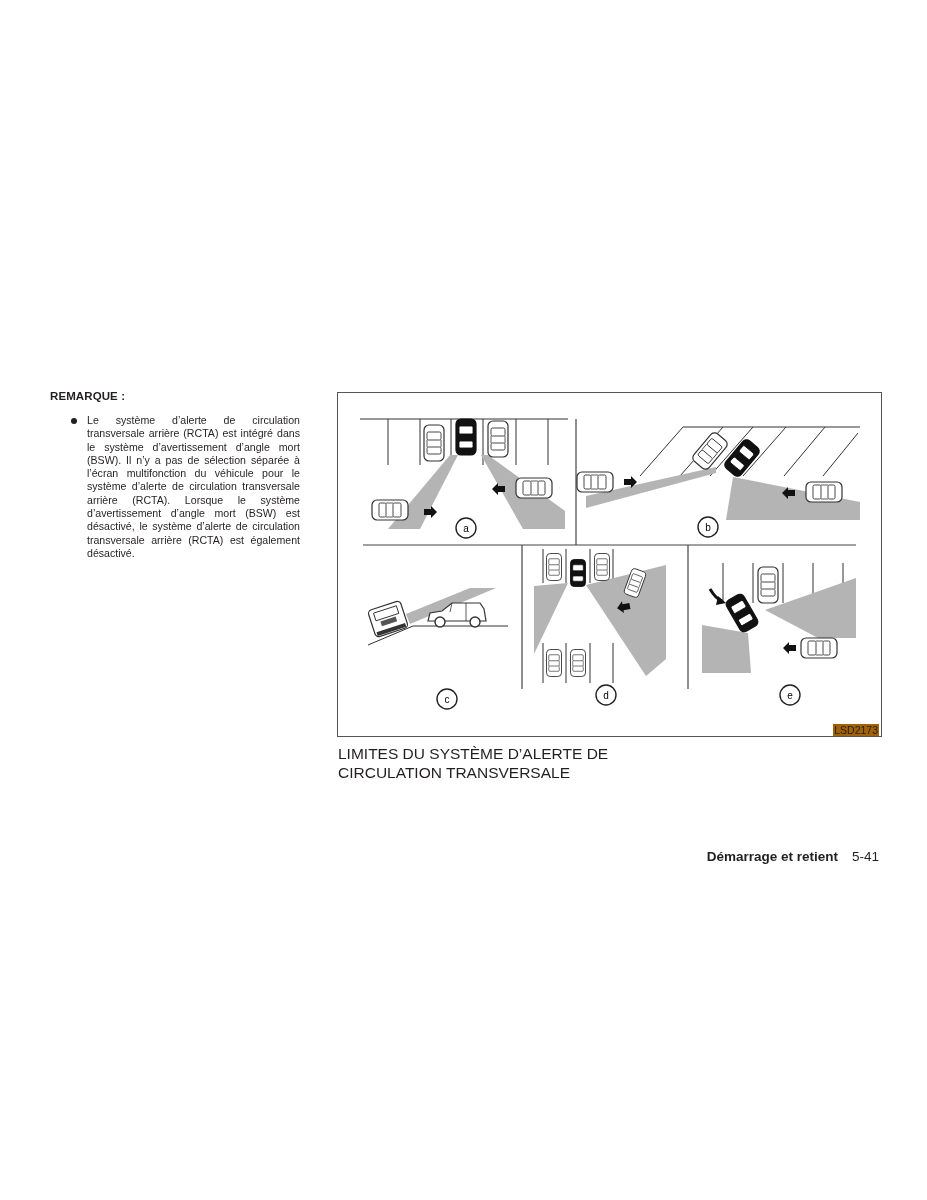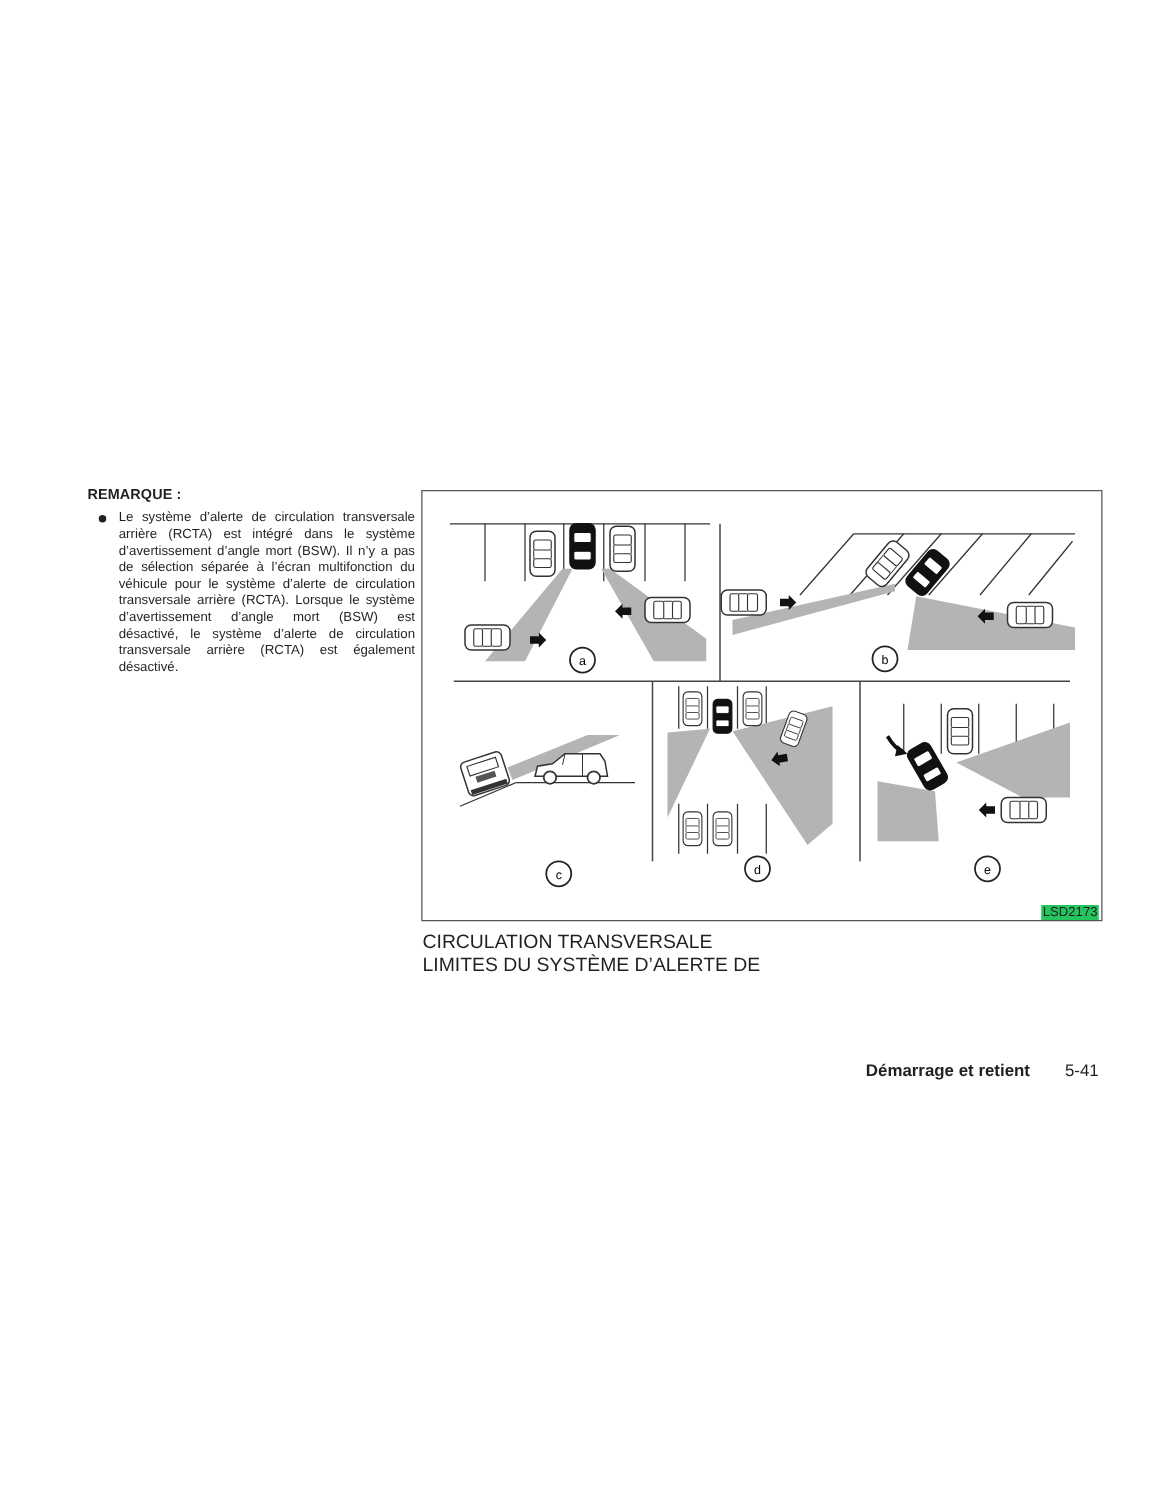--- a/index.html
+++ b/index.html
@@ -1,34 +1,34 @@
 <!DOCTYPE html>
 <html><head>
 <meta charset="utf-8">
 <style>
   html, body { margin: 0; padding: 0; background: #ffffff; }
   body { width: 927px; height: 1200px; position: relative; overflow: hidden;
          font-family: "Liberation Sans", sans-serif; color: #231f20; }
-  .left-col { position: absolute; left: 70px; top: 390px; width: 262px; }
+  .left-col { position: absolute; left: 50px; top: 390px; width: 262px; }
   .remark-title { font-weight: bold; font-size: 11.5px; margin: 0 0 6px 0; letter-spacing: 0.1px; }
-  .bullets { list-style: none; margin: 0; padding: 0; }
+  .bullets { list-style: none; margin: 12px; padding: 0; }
   .bullet { position: relative; padding-left: 25px; font-size: 10.6px; line-height: 13.3px;
             text-align: justify; margin-bottom: 7px; }
   .bullet-dot { position: absolute; left: 9px; top: 4px; width: 6px; height: 6px;
                 border-radius: 50%; background: #231f20; }
   .figure { position: absolute; left: 337px; top: 392px; width: 545px; height: 345px;
             border: 1px solid #555; box-sizing: border-box; }
   .figure svg { position: absolute; left: 0; top: 0; }
   .fig-code { position: absolute; right: 2px; bottom: 0px; font-size: 10.5px;
-              background: #22c55e; padding: 0 1px; }
+              background: #a16207; padding: 0 1px; }
   .caption { position: absolute; left: 338px; top: 744px; width: 300px;
              font-size: 15.5px; line-height: 19px; color: #231f20; }
   .footer { position: absolute; right: 48px; top: 849px; font-size: 13.5px; }
   .footer-section { font-weight: bold; }
-  .footer-page { margin-left: 28px; }
+  .footer-page { margin-left: 14px; }
 </style>
 </head>
 <body>
 
 <div class="left-col">
   <p class="remark-title">REMARQUE :</p>
   <ul class="bullets">
     <li class="bullet">
       <span class="bullet-dot"></span>
       <span>Le système d’alerte de circulation transversale arrière (RCTA) est intégré dans le système d’avertissement d’angle mort (BSW). Il n’y a pas de sélection séparée à l’écran multifonction du véhicule pour le système d’alerte de circulation transversale arrière (RCTA). Lorsque le système d’avertissement d’angle mort (BSW) est désactivé, le système d’alerte de circulation transversale arrière (RCTA) est également désactivé.</span>
@@ -163,19 +163,19 @@
       <path d="M372,196 Q378,206 384,208" fill="none" stroke="#111" stroke-width="3"></path>
       <polygon points="380,203 388,210 378,212" fill="#111"></polygon>
       <circle cx="452" cy="302" r="10" fill="#fff" stroke="#222" stroke-width="1.4"></circle>
       <text x="452" y="306" font-size="10" text-anchor="middle" font-family="Liberation Sans, sans-serif">e</text>
     </g>
   </svg>
   <span class="fig-code">LSD2173</span>
 </div>
 
 <div class="caption">
+  <div>LIMITES DU SYSTÈME D’ALERTE DE</div>
   <div>CIRCULATION TRANSVERSALE</div>
-  <div>LIMITES DU SYSTÈME D’ALERTE DE</div>
 </div>
 
 <div class="footer">
   <span class="footer-section">Démarrage et retient</span><span class="footer-page">5-41</span>
 </div>
 
 </body></html>

